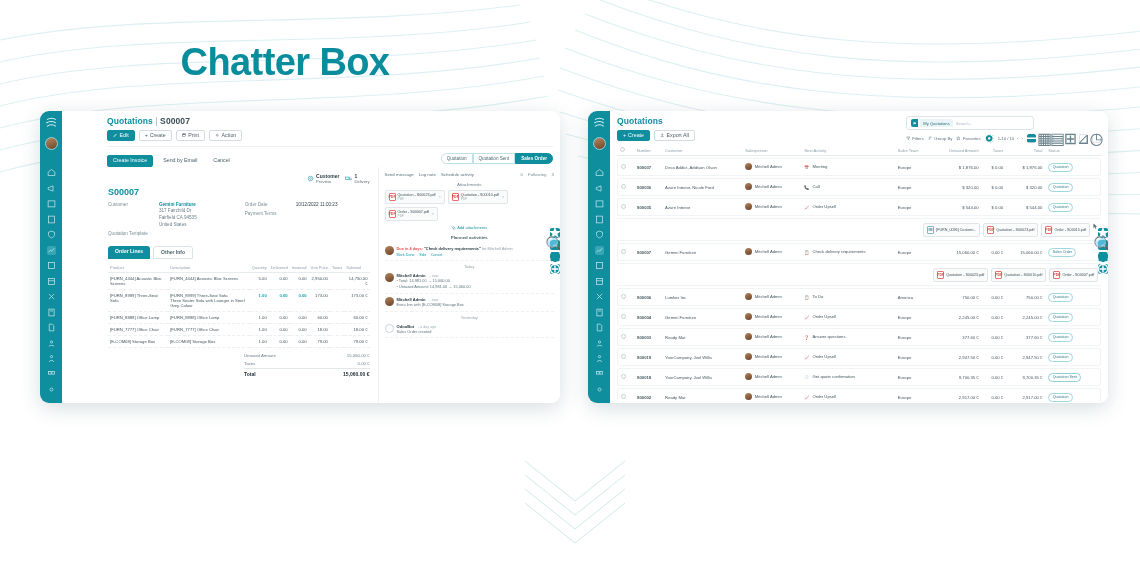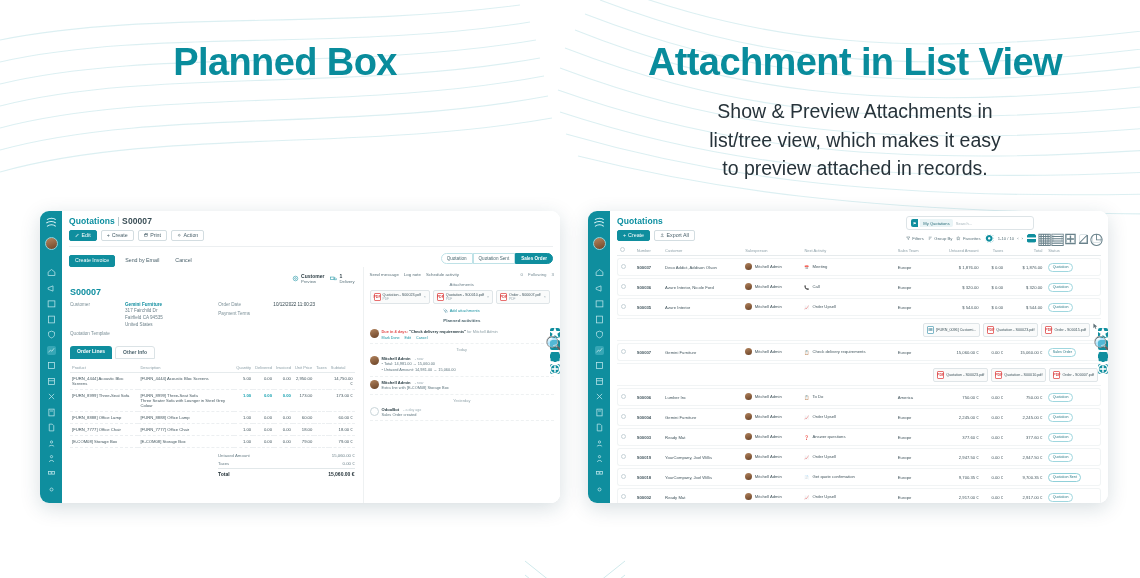--- a/index.html
+++ b/index.html
@@ -24,21 +24,21 @@
   }
 
   
   .shots { position: relative; z-index: 2; margin-top: 28px; height: 300px; }
   .shot {
     position: absolute; top: 0; background: #fff;
     border-radius: 9px; overflow: hidden;
     box-shadow: 0 5px 20px rgba(20,60,80,.17);
     display: flex;
   }
-  .shot-left  { left: 40px;  width: 520px; height: 292px; }
+  .shot-left  { left: 40px;  width: 520px; height: 292px; gap: 38px; }
   .shot-right { left: 588px; width: 520px; height: 292px; }
 
   
   .od-side {
     width: 22px; background: #0f8e9e; flex: 0 0 22px;
     display: flex; flex-direction: column; align-items: center;
     padding-top: 4px; gap: 4px;
   }
   .od-logo { width: 16px; height: 16px; color: #d9f2f5; }
   .od-avatar {
@@ -222,27 +222,21 @@
     <path d="M0,84 C150,48 346,72 536,40"></path>
     <path d="M0,106 C150,68 350,92 540,58"></path>
     <path d="M0,128 C152,88 352,112 544,76"></path>
     <path d="M0,150 C154,108 356,132 548,96"></path>
     <path d="M0,172 C158,128 360,152 552,118"></path>
   </g>
 </svg>
 
 <div class="headlines">
   <div class="hl-col">
-    <div class="hl-title">Planned Box</div>
-  </div>
-  <div class="hl-col">
-    <div class="hl-title">Attachment in List View</div>
-    <div class="hl-sub" style="white-space:pre-line">Show &amp; Preview Attachments in
-list/tree view, which makes it easy
-to preview attached in records.</div>
+    <div class="hl-title">Chatter Box</div>
   </div>
 </div>
 
 <div class="shots">
 
   <svg class="connector" width="110" height="240" viewBox="0 0 110 240">
     <g fill="none" stroke="#cfe9ec" stroke-width="1">
       <path d="M5,20 L55,60 L105,20"></path>
         <path d="M5,34 L55,74 L105,34"></path>
       <path d="M5,48 L55,88 L105,48"></path>

